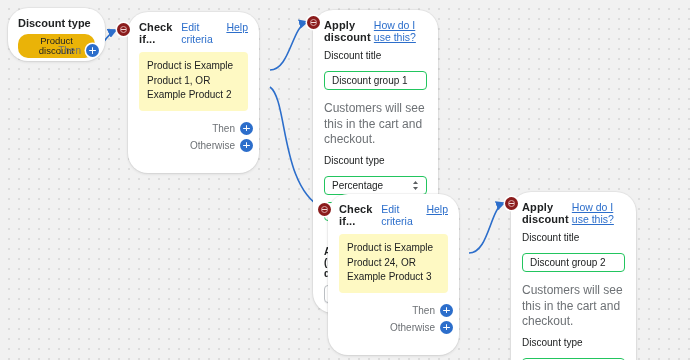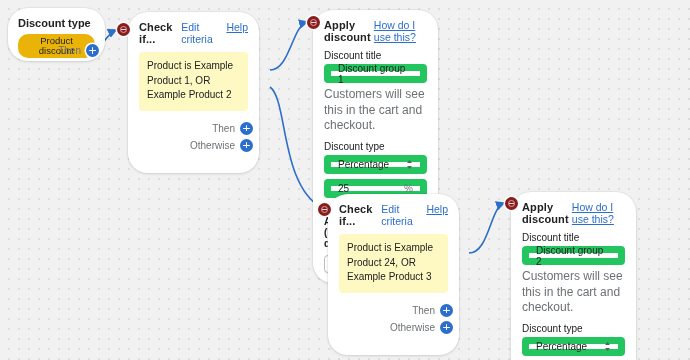--- a/index.html
+++ b/index.html
@@ -135,23 +135,23 @@
     color: #202223;
     padding: 7px 11px 3px 11px;
   }
   .helper-text {
     font-size: 12px;
     color: #6d7175;
     padding: 4px 11px 0 11px;
     line-height: 1.3;
   }
   .input {
-    margin: 0 11px;
+    margin: 7px 11px;
     height: 19px;
-    border: 7px solid #22c55e;
+    border: 1px solid #22c55e;
     border-radius: 4px;
     background: #fff;
     display: flex;
     align-items: center;
     padding: 0 7px;
     font-size: 10px;
     color: #202223;
     box-sizing: border-box;
   }
   .input.select { justify-content: space-between; }

